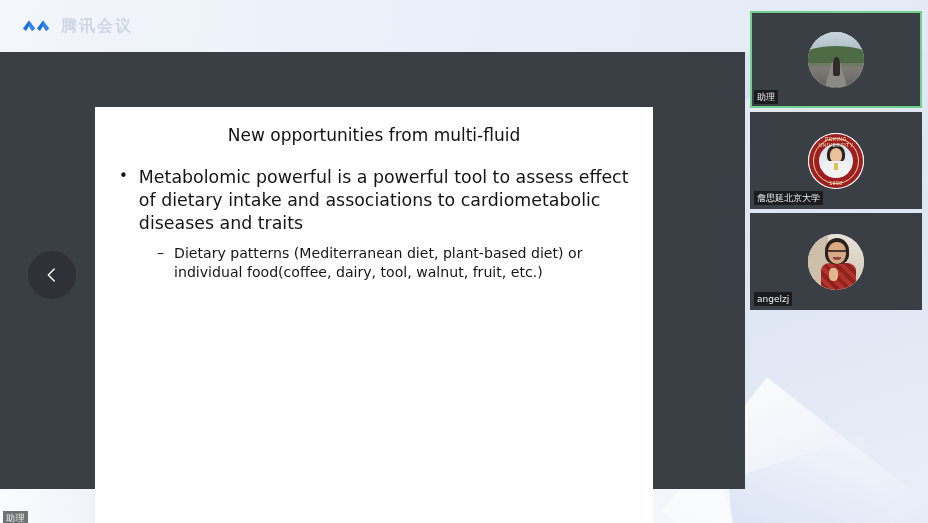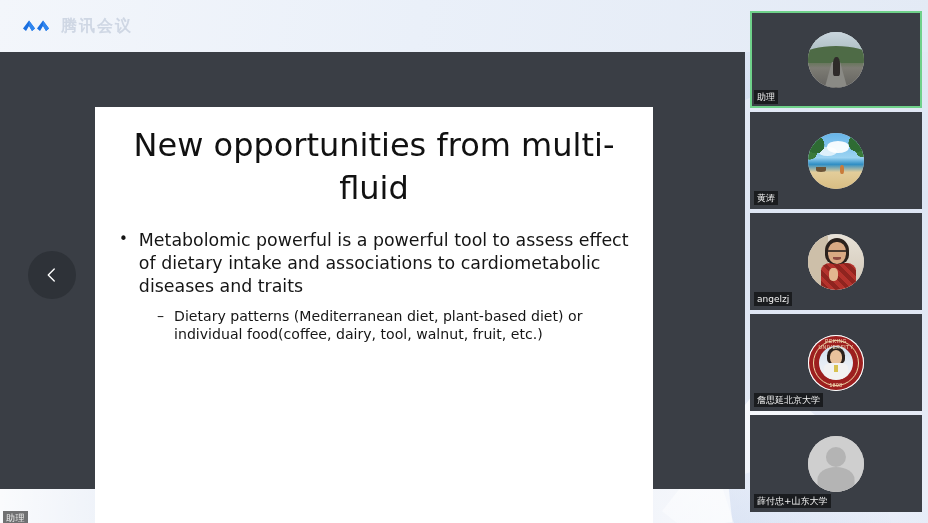--- a/index.html
+++ b/index.html
@@ -43,21 +43,21 @@
     background:#3a3e45;
   }
   .slide {
     position:absolute; left:95px; top:55px; width:558px; height:416px;
     background:#ffffff; overflow:hidden;
   }
   .slide-title {
     margin-top:17px;
     text-align:center;
     font-family:"DejaVu Sans", sans-serif;
-    font-size:32px; line-height:1.34; color:#111; font-weight:400;
+    font-size:17px; line-height:1.34; color:#111; font-weight:400;
     padding:0 28px;
   }
   .bullets { margin-top:19px; padding:0 18px 0 24px; }
   .b1 { display:flex; gap:11px; font-family:"DejaVu Sans", sans-serif;
         font-size:17.4px; line-height:1.33; color:#151515; }
   .b1 .mk { flex:0 0 auto; font-size:15px; line-height:1.42; }
   .b2 { display:flex; gap:10px; margin-top:9px; margin-left:38px;
         font-family:"DejaVu Sans", sans-serif;
         font-size:14.1px; line-height:1.3; color:#151515; }
   .b2 .mk { flex:0 0 auto; }
@@ -211,48 +211,20 @@
         <div class="av-road">
           <div class="sky"></div>
             <div class="hill"></div>
             <div class="path"></div>
             <div class="fig"></div>
         </div>
       </div>
       <div class="tile-name">助理</div>
     </div>
 
-    <div class="tile">
-      <div class="tile-avatar">
-        <div class="av-beach">
-          <div class="cloud1"></div>
-            <div class="cloud2"></div>
-          <div class="palmL"></div>
-            <div class="palmR"></div>
-          <div class="boat"></div>
-            <div class="person"></div>
-        </div>
-      </div>
-      <div class="tile-name">黄涛</div>
-    </div>
-
-    <div class="tile">
-      <div class="tile-avatar">
-        <div class="av-portrait">
-          <div class="wall"></div>
-            <div class="dress"></div>
-            <div class="hair"></div>
-          <div class="face"></div>
-            <div class="glass"></div>
-            <div class="smile"></div>
-          <div class="hand"></div>
-        </div>
-      </div>
-      <div class="tile-name">angelzj</div>
-    </div>
 
     <div class="tile">
       <div class="tile-avatar">
         <div class="av-badge">
           <div class="ring"></div>
           <div class="ring2"></div>
           <div class="inner">
             <div class="p-hair"></div>
               <div class="p-face"></div>
             <div class="p-body"></div>
@@ -260,23 +232,29 @@
           </div>
           <div class="txtTop">PEKING UNIVERSITY</div>
           <div class="txtBot">1898</div>
         </div>
       </div>
       <div class="tile-name">詹思延北京大学</div>
     </div>
 
     <div class="tile">
       <div class="tile-avatar">
-        <div class="av-default">
-          <div class="head"></div>
-            <div class="body"></div>
-        </div>
-      </div>
-      <div class="tile-name">薛付忠+山东大学</div>
-    </div>
+        <div class="av-portrait">
+          <div class="wall"></div>
+            <div class="dress"></div>
+            <div class="hair"></div>
+          <div class="face"></div>
+            <div class="glass"></div>
+            <div class="smile"></div>
+          <div class="hand"></div>
+        </div>
+      </div>
+      <div class="tile-name">angelzj</div>
+    </div>
+
 
   </div>
 
 </div>
 
 </body></html>

